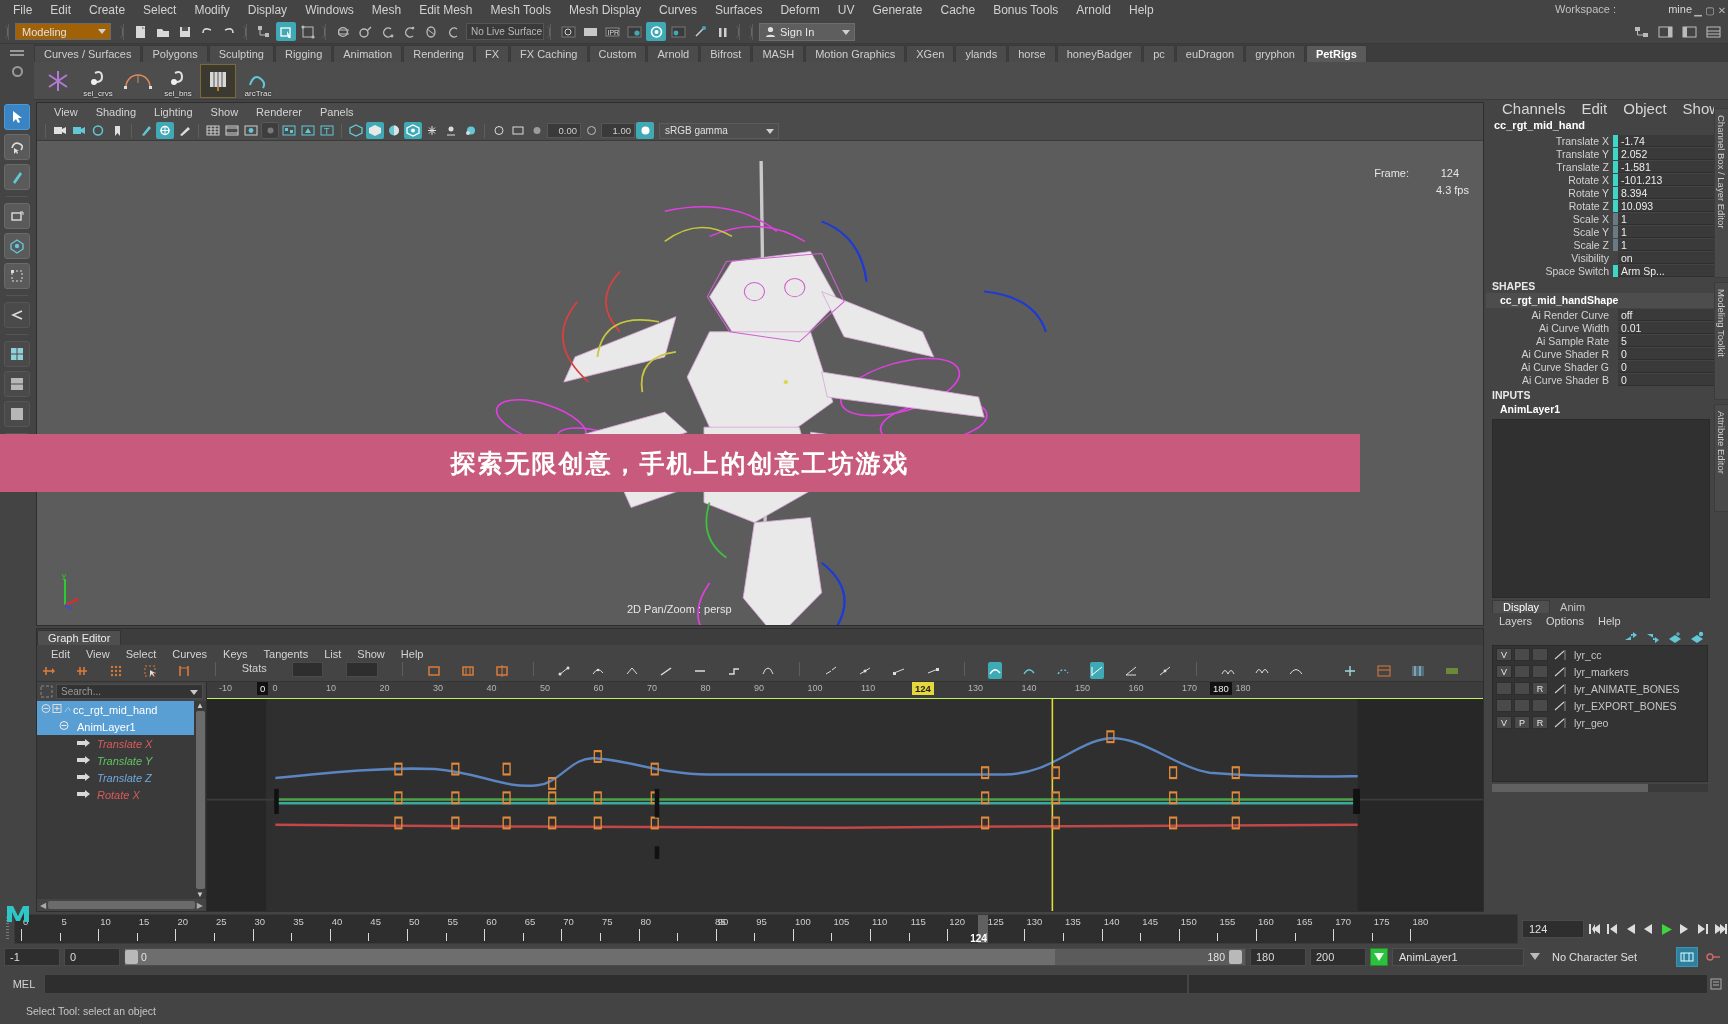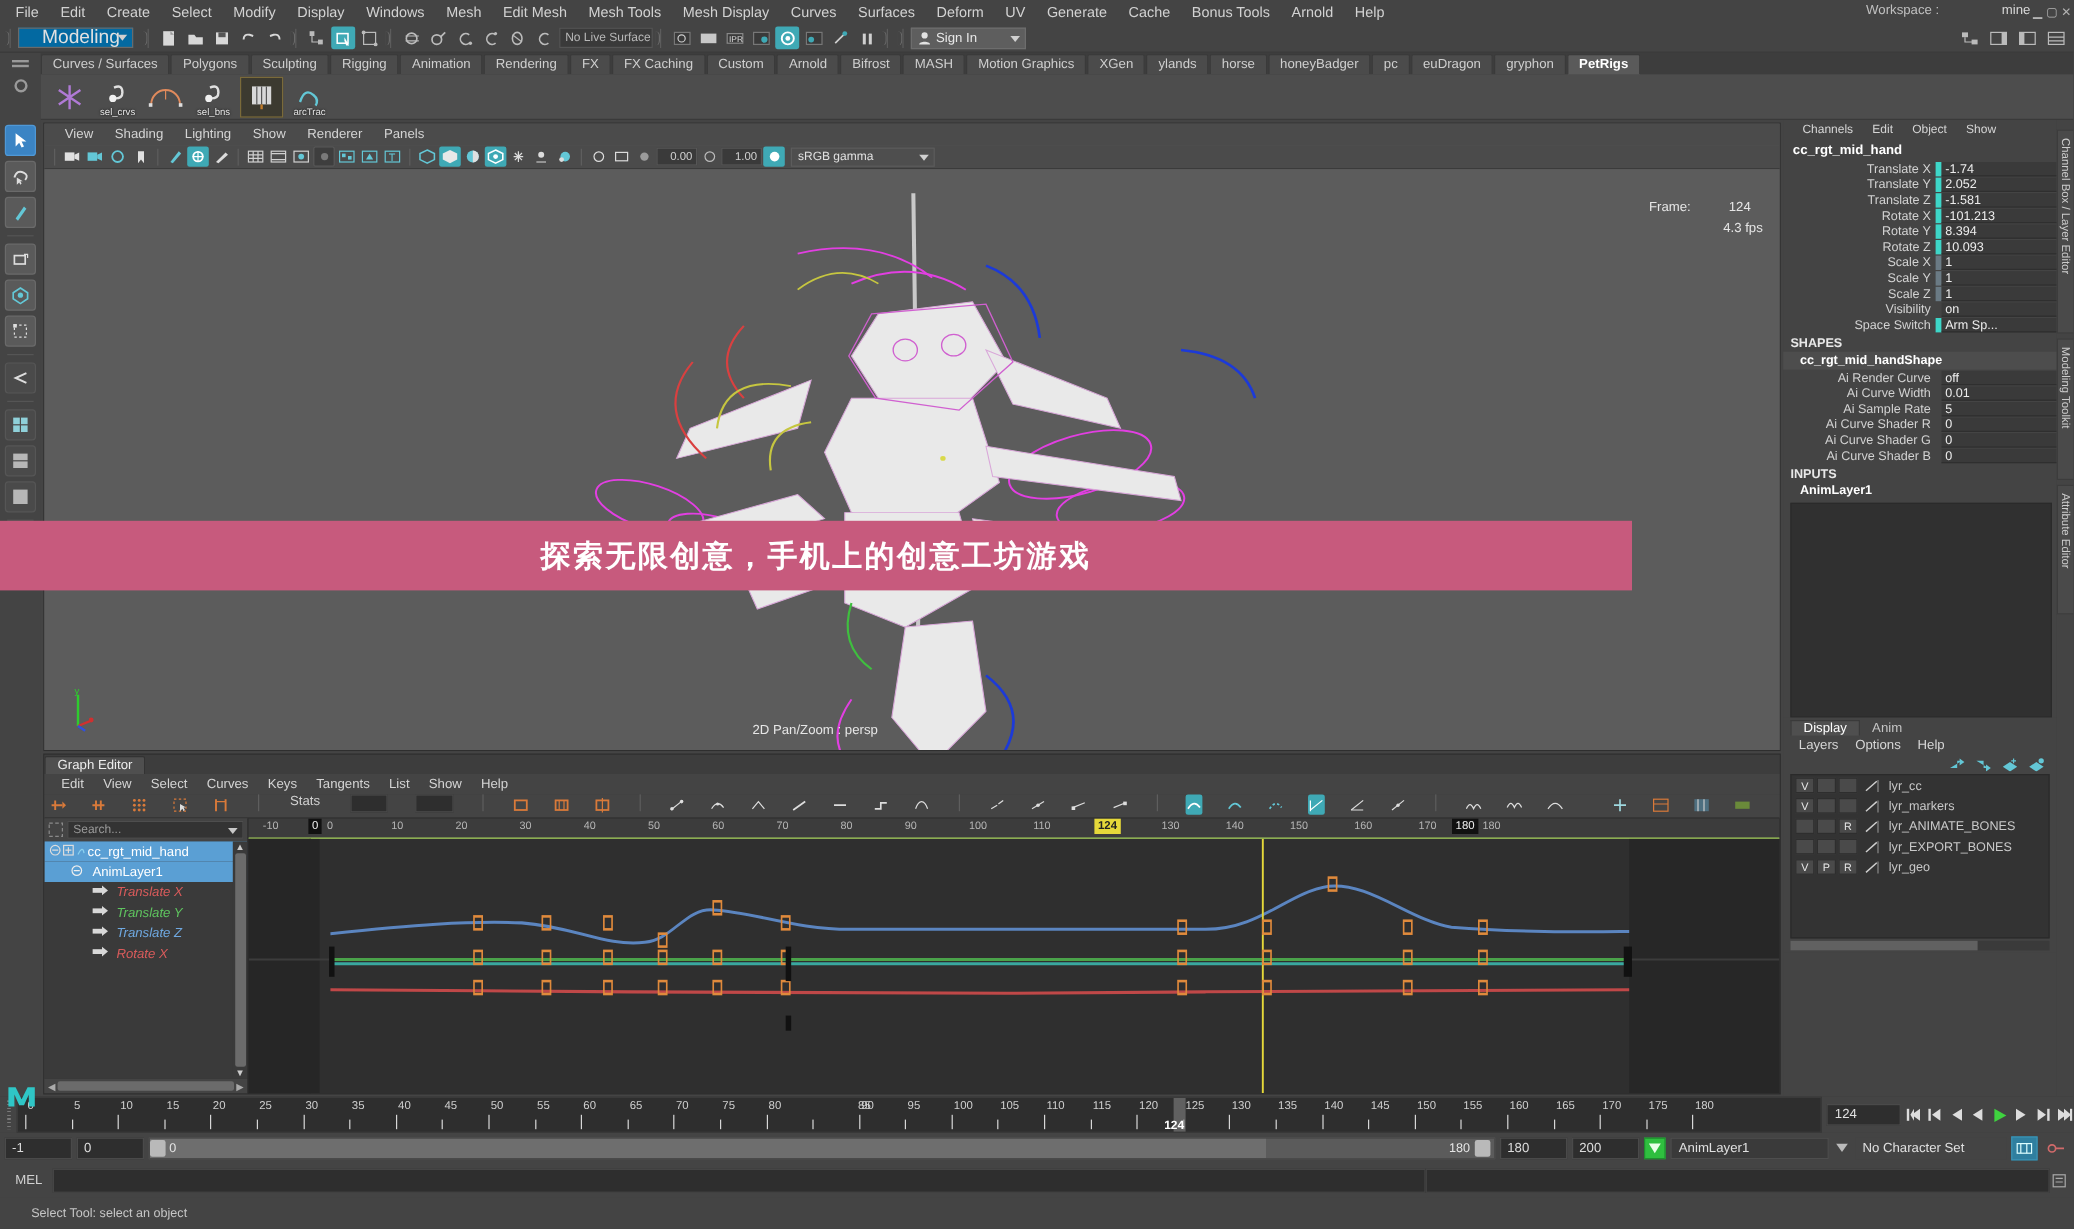--- a/index.html
+++ b/index.html
@@ -22,22 +22,22 @@
   .ws-value { position:absolute; right:36px; top:3px; font-size:11px; color:#d8d8d8; }
   .win-btns { position:absolute; right:0; top:0; display:flex; height:20px;}
   .win-btns span { width:12px; height:20px; display:flex; align-items:center; justify-content:center; color:#b4b4b4; font-size:10px;}
 
   
   .statusbar {
     height:24px; background:#444444; display:flex; align-items:center;
     flex:0 0 auto; padding-left:2px; border-bottom:1px solid #3a3a3a; position:relative;
   }
   .modeselect {
-    width:96px; height:17px; background:#0369a1; border:1px solid #6a6a6a;
-    font-size:16px; color:#e0e0e0; display:flex; align-items:center; padding-left:19px;
+    width:96px; height:17px; background:#a16207; border:1px solid #6a6a6a;
+    font-size:11px; color:#e0e0e0; display:flex; align-items:center; padding-left:6px;
     position:relative; margin-right:6px;
   }
   .modeselect .arw { position:absolute; right:4px; top:5px; border-left:4px solid transparent;border-right:4px solid transparent;border-top:5px solid #d0d0d0;}
   .tbsep { width:1px; height:16px; background:#5c5c5c; margin:0 6px; position:relative;}
   .tbsep::before{content:"";position:absolute;left:-4px;top:2px;width:3px;height:12px;border-right:1px solid #6a6a6a;border-radius:0 6px 6px 0;}
   .tbicon { width:20px; height:19px; margin:0 1px; display:flex; align-items:center; justify-content:center; border-radius:2px;}
   .tbicon.sel { background:#3fa9b5; }
   .tbicon svg { display:block; }
   .livesurface {
     width:78px; height:17px; background:#3a3a3a; border:1px solid #555;
@@ -117,21 +117,21 @@
   .ge-graph { flex:1; position:relative; background:#2d2d2d; overflow:hidden;}
   .ge-ruler { height:17px; background:#3c3c3c; position:relative; border-bottom:1px solid #bef264;}
   .ge-ruler .t { position:absolute; top:1px; font-size:9px; color:#b5b5b5;}
   .ge-plot { position:absolute; top:17px; left:0; right:0; bottom:0; background:#2f2f2f;}
   .vaxis { position:absolute; left:0; top:17px; width:52px; bottom:0; background:#262626; border-right:1px solid #1f1f1f;}
   .vaxis .vl { position:absolute; right:4px; font-size:9.5px; color:#bbb;}
 
   
   .cb-panel { background:#444; flex:0 0 auto; display:flex; flex-direction:column;}
   .cb-menubar { height:17px; display:flex; align-items:center; padding-left:8px;}
-  .cb-menubar .mi { font-size:10px; color:#d6d6d6; padding:0 8px;}
+  .cb-menubar .mi { font-size:15px; color:#d6d6d6; padding:0 8px;}
   .cb-node { font-size:11px; color:#ffffff; font-weight:bold; padding:2px 0 3px 8px;}
   .cb-rows { }
   .cbrow { height:13px; display:flex; align-items:center; font-size:10.5px; }
   .cbrow .nm { flex:1; text-align:right; color:#d2d2d2; padding-right:4px; }
   .cbrow .tick { width:5px; height:12px; background:#3dd6c8; }
   .cbrow .tick.off { background:#6a7a84; }
   .cbrow .tick.none { background:transparent; }
   .cbrow .val { width:96px; height:12px; background:#3a3a3a; color:#ececec; font-size:10.5px; padding-left:3px; line-height:12px; border-bottom:1px solid #2f2f2f;}
   .cb-section { font-size:10.5px; color:#e8e8e8; font-weight:bold; padding:3px 0 1px 6px;}
   .cb-sub { font-size:10.5px; color:#ffffff; font-weight:bold; padding:1px 0 2px 14px; background:#4d4d4d;}

